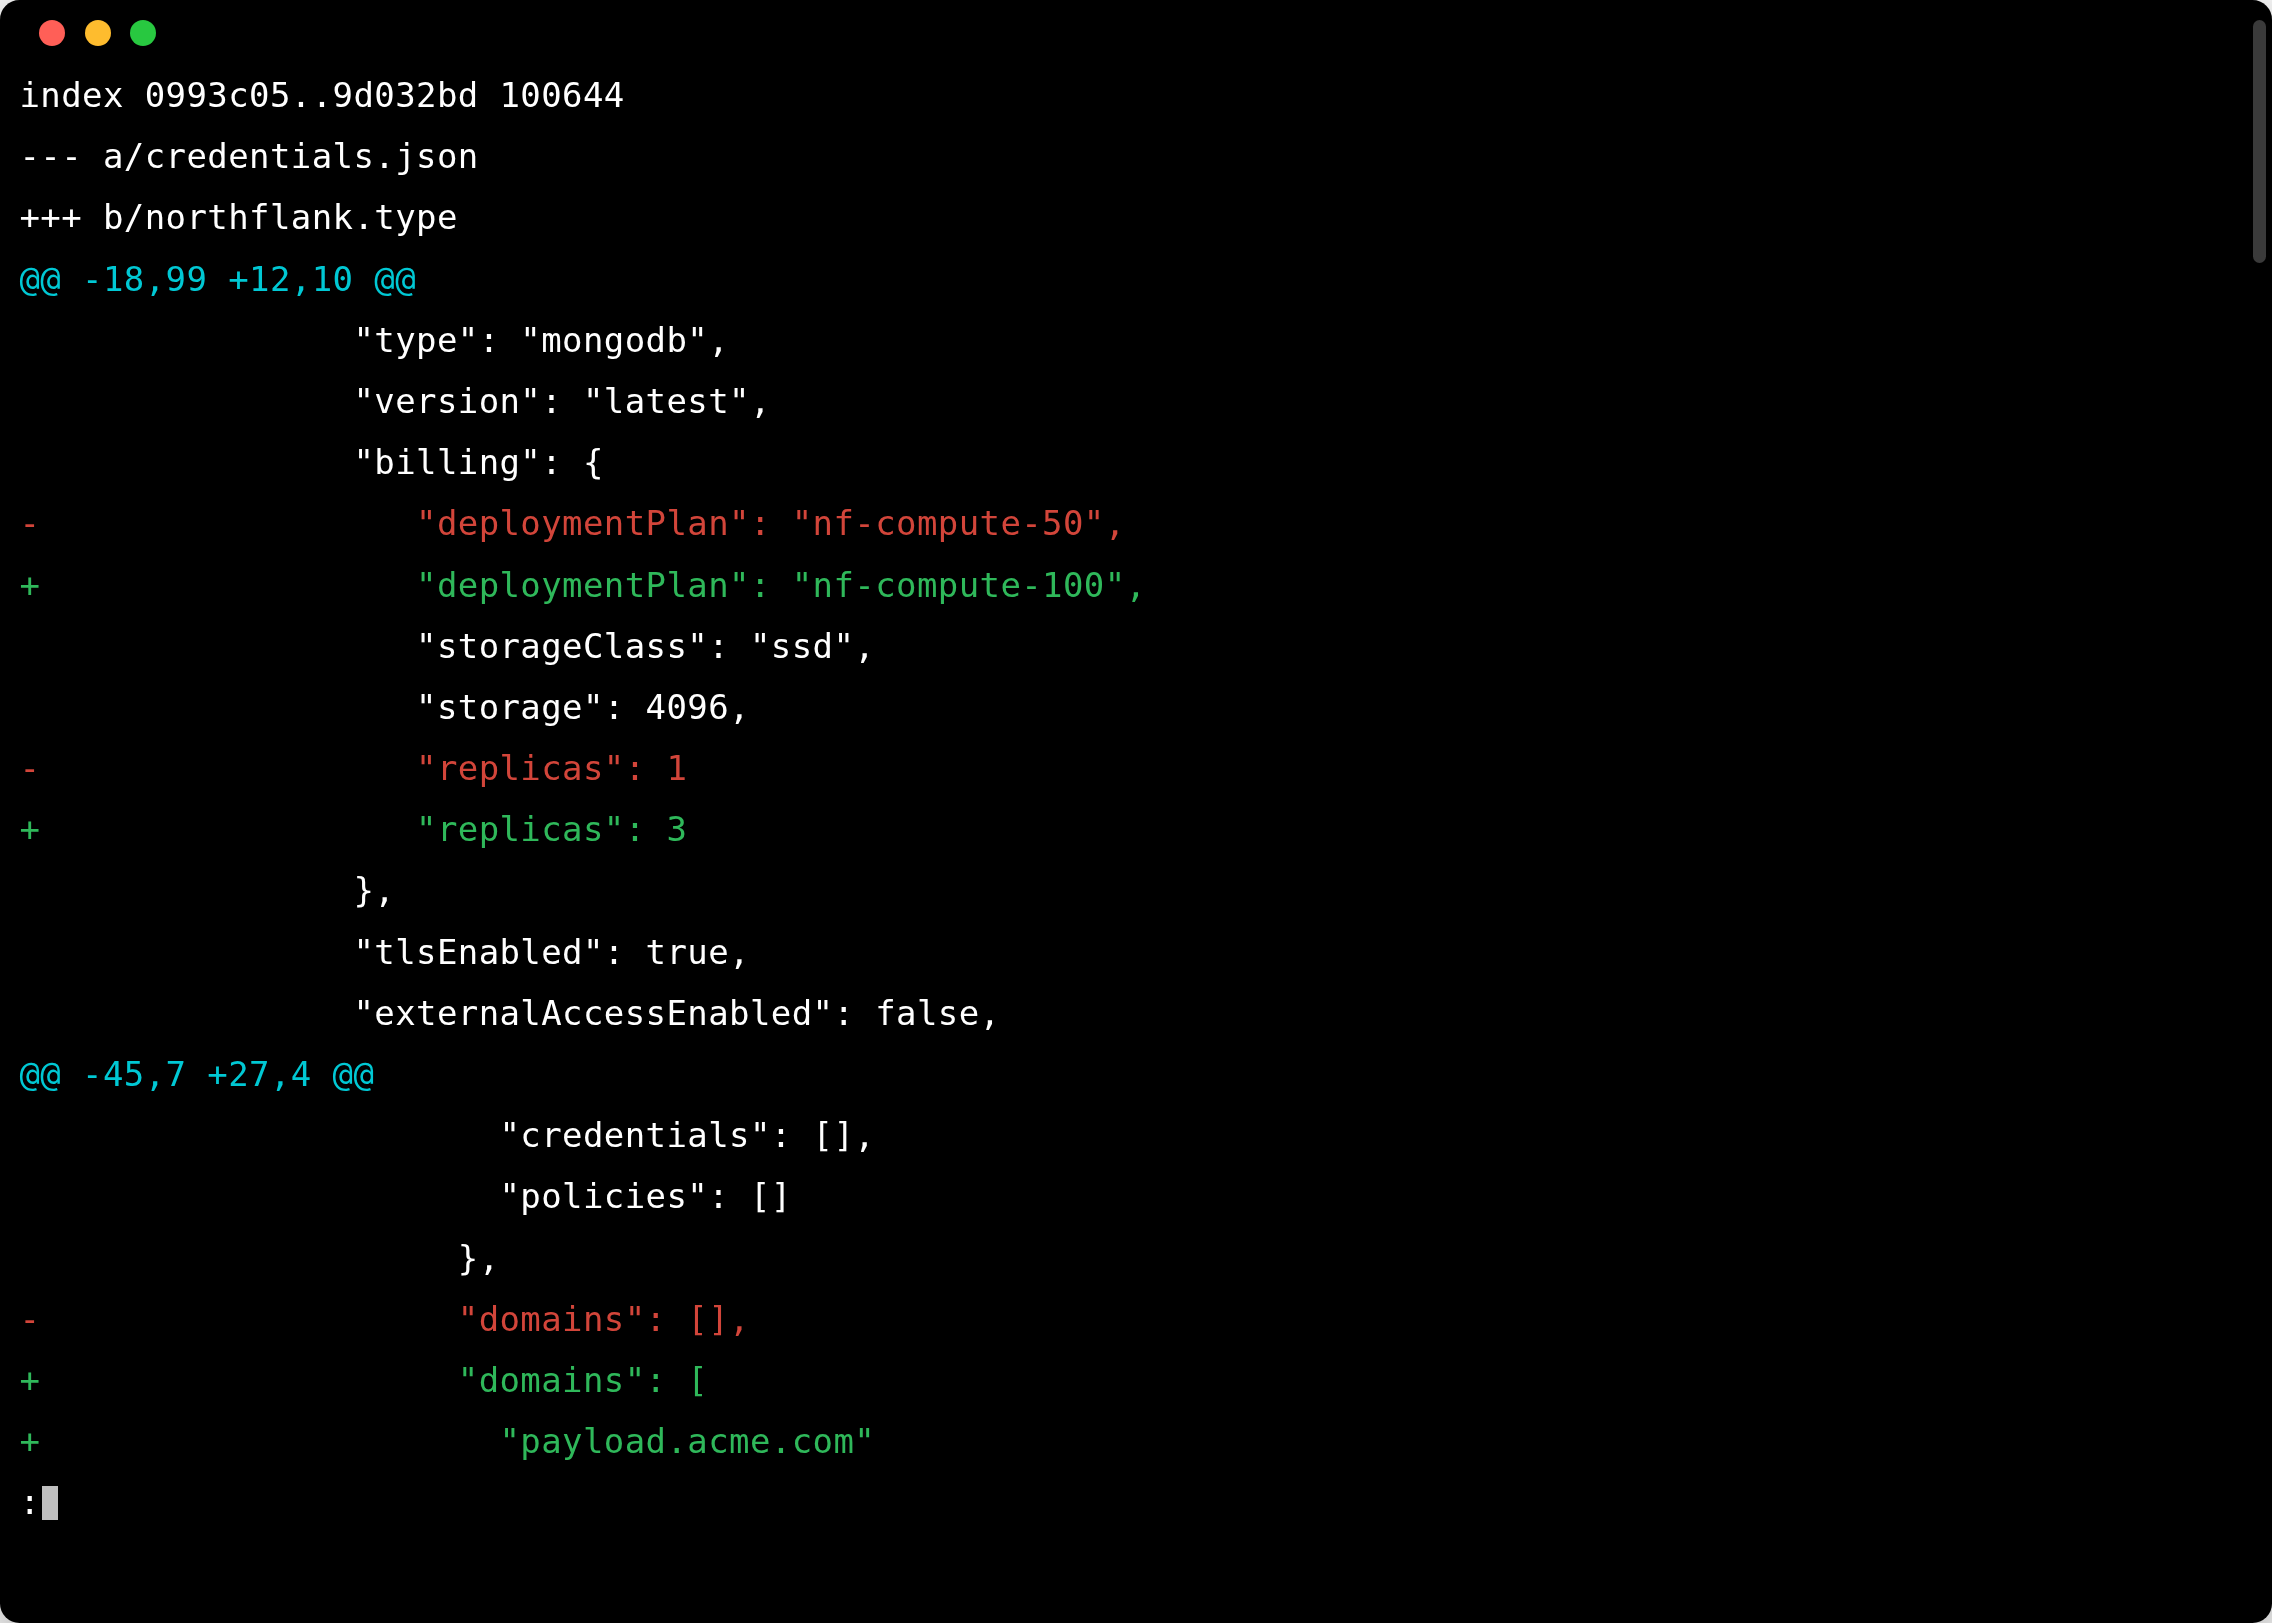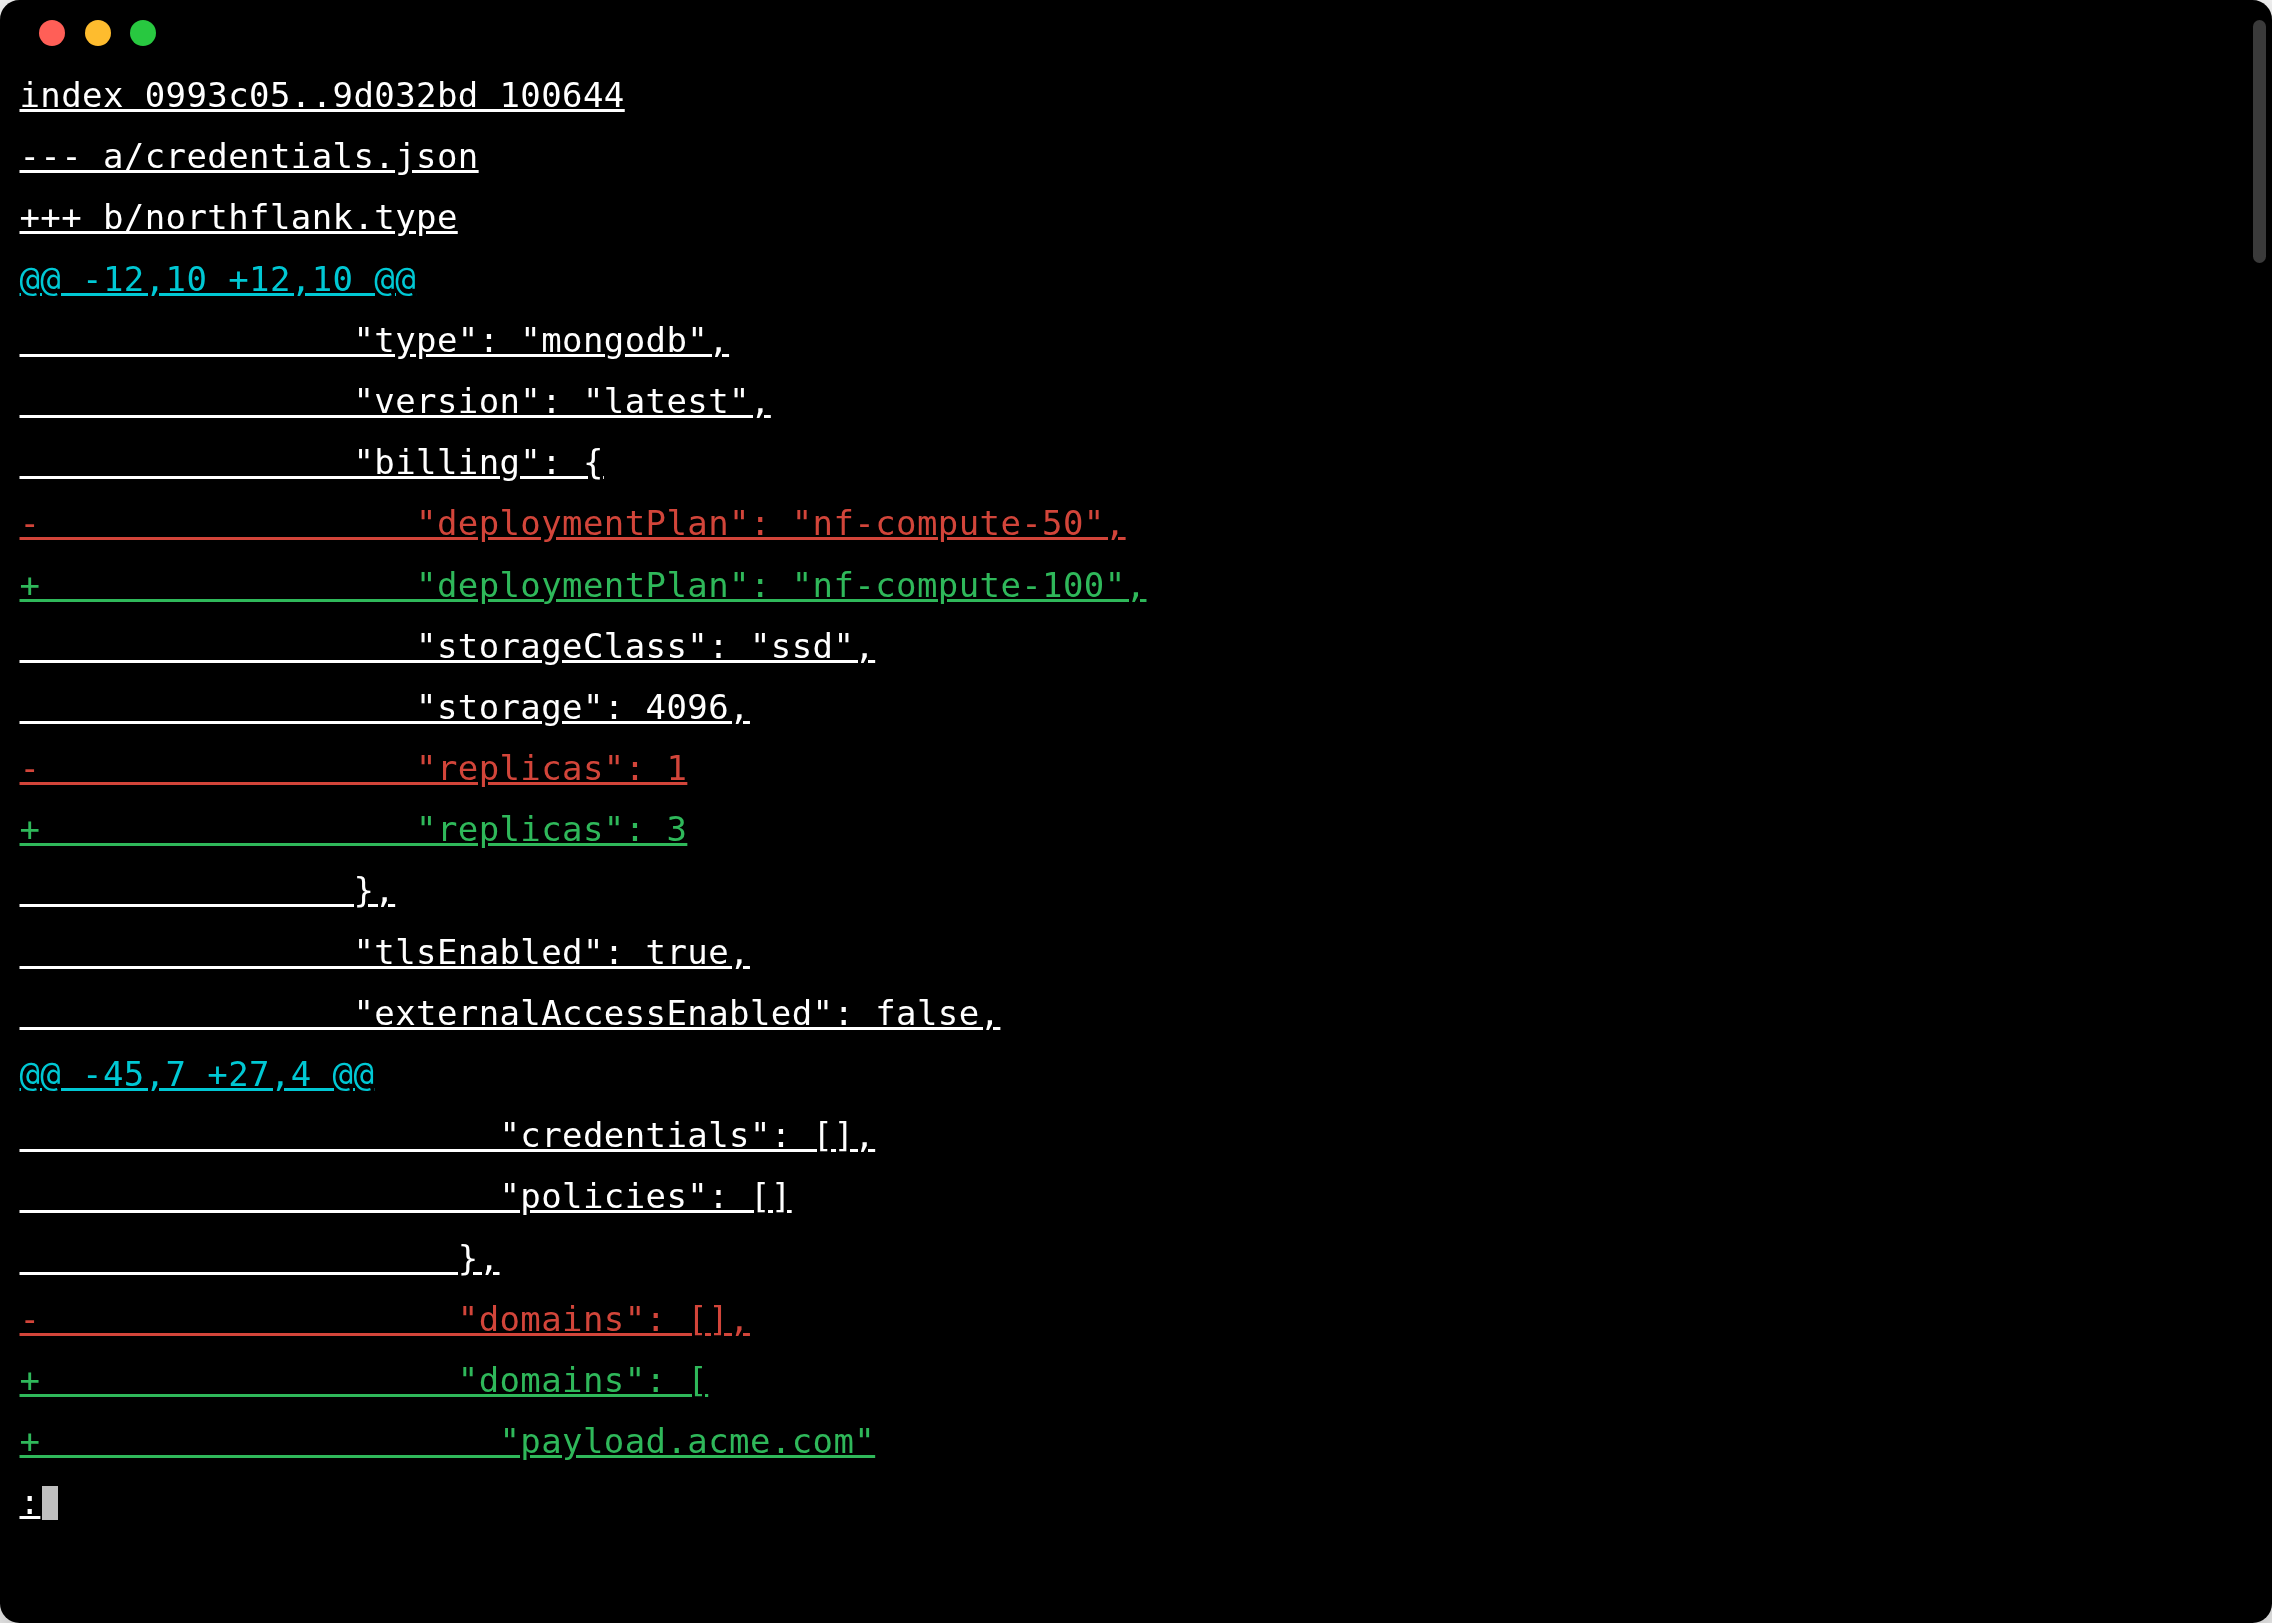--- a/index.html
+++ b/index.html
@@ -42,21 +42,20 @@
     .terminal-content {
       padding: 0 19.5px 19.5px 19.5px;
       font-size: 34px;
       line-height: 1.8;
       letter-spacing: 0.4px;
     }
     .line {
       white-space: pre;
       color: #ffffff;
       font-weight: 500;
-      text-decoration: underline;
     }
     .hunk { color: #00c8d4; }
     .removed { color: #d2453a; }
     .added { color: #2fb85a; }
     .context { color: #ffffff; }
     .prompt-line {
       display: flex;
       align-items: center;
     }
     .prompt-colon {
@@ -88,21 +87,21 @@
     <div class="traffic-light red"></div>
     <div class="traffic-light yellow"></div>
     <div class="traffic-light green"></div>
   </div>
   <div class="scrollbar"></div>
   <div class="terminal-content">
     <div class="line context">index 0993c05..9d032bd 100644</div>
     <div class="line context">--- a/credentials.json</div>
     <div class="line context">+++ b/northflank.type</div>
     <div id="diff-body">
-        <div class="line hunk">@@ -12,10 +12,10 @@</div>
+        <div class="line hunk">@@ -18,99 +12,10 @@</div>
         <div class="line context">                "type": "mongodb",</div>
         <div class="line context">                "version": "latest",</div>
         <div class="line context">                "billing": {</div>
         <div class="line removed">-                  "deploymentPlan": "nf-compute-50",</div>
         <div class="line added">+                  "deploymentPlan": "nf-compute-100",</div>
         <div class="line context">                   "storageClass": "ssd",</div>
         <div class="line context">                   "storage": 4096,</div>
         <div class="line removed">-                  "replicas": 1</div>
         <div class="line added">+                  "replicas": 3</div>
         <div class="line context">                },</div>

